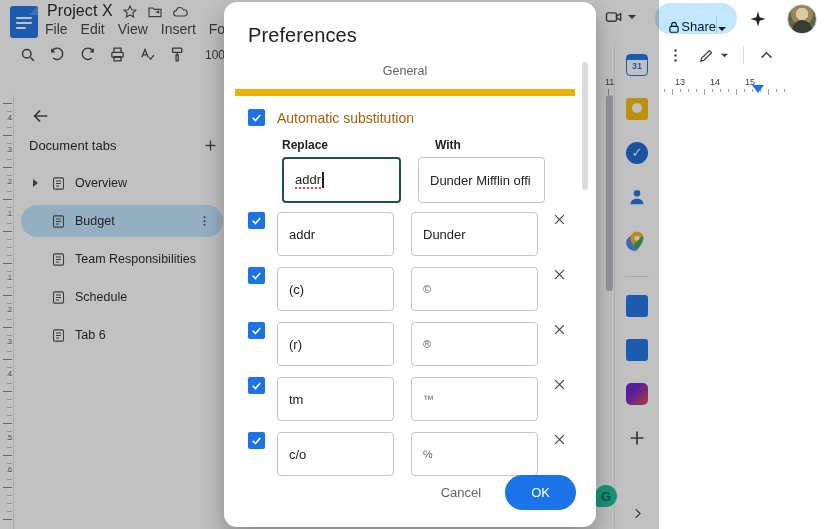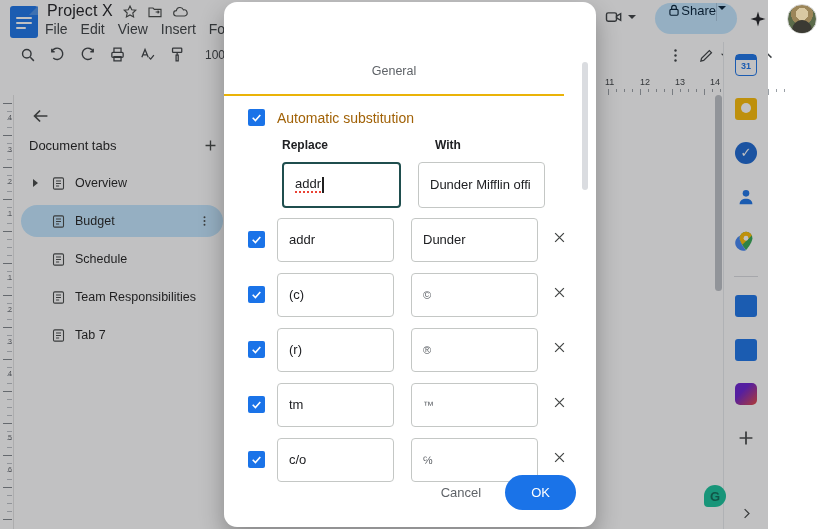--- a/index.html
+++ b/index.html
@@ -2,21 +2,21 @@
 <html><head>
 <meta charset="utf-8">
 <style>
   * { box-sizing: border-box; margin: 0; padding: 0; }
   html, body {
     width: 825px; height: 529px;
     overflow: hidden;
     font-family: "Liberation Sans", sans-serif;
     background: #ffffff;
   }
-  #app { position: relative; width: 768px; height: 529px; }
+  #app { position: relative; width: 659px; height: 529px; }
 
   
   .docs-bg { position: absolute; inset: 0; background: #ffffff; }
 
   
   .titlebar {
     position: absolute; left: 0; top: 0; width: 825px; height: 42px;
     background: #fff;
   }
   .docs-logo {
@@ -52,21 +52,21 @@
   .zoom-box { display: flex; align-items: center; gap: 5px; margin-left: 6px; font-size: 12px; color: #3c4043; }
 
   .tb-right { position: absolute; right: 50px; top: 4px; display: flex; align-items: center; gap: 14px; }
   .tb-right .tbi { width: 17px; height: 17px; color: #3c4043; }
   .tb-divider { width: 1px; height: 18px; background: #dadce0; }
 
   
   .meet-btn { position: absolute; right: 188px; top: 7px; display: flex; align-items: center; gap: 3px; }
   .share-btn {
     position: absolute; right: 88px; top: 3px; height: 31px;
-    display: flex; align-items: flex-start; gap: 0;
+    display: flex; align-items: flex-end; gap: 0;
     background: #c2e7ff; border-radius: 16px; padding: 0 10px 0 12px;
     color: #001d35; font-size: 13px;
   }
   .share-btn .div { width: 1px; height: 18px; background: #a8c7e0; }
   .gemini-icon { position: absolute; right: 58px; top: 10px; width: 18px; height: 18px; }
   .avatar {
     position: absolute; right: 8px; top: 4px; width: 30px; height: 30px;
     border-radius: 50%; overflow: hidden;
     background: radial-gradient(circle at 50% 32%, #d9c9a2 0 26%, #9c8659 27% 46%, #5b6b4a 47% 100%);
     border: 1px solid #d9d9d9;
@@ -186,22 +186,22 @@
     position: absolute; left: 224px; top: 2px; width: 372px; height: 525px;
     background: #fff; border-radius: 13px;
     box-shadow: 0 11px 25px rgba(0,0,0,.30);
     overflow: hidden;
   }
   .dlg-title {
     position: absolute; left: 24px; top: 22px;
     font-size: 20px; color: #202124; letter-spacing: .1px;
   }
   .dlg-tabs {
-    position: absolute; left: 0; top: 62px; width: 340px; height: 32px;
-    display: flex; border-bottom: 2px solid #eab308;
+    position: absolute; left: 11px; top: 62px; width: 340px; height: 32px;
+    display: flex; border-bottom: 7px solid #eab308;
   }
   .dlg-tab {
     flex: 1; text-align: center; font-size: 12.5px; color: #5f6368;
     padding-bottom: 9px; position: relative;
   }
   .dlg-tab.active { color: #174ea6; font-weight: bold; }
   .dlg-tab.active::after {
     content: ""; position: absolute; left: 24%; right: 24%; bottom: -1px;
     height: 3px; background: #174ea6; border-radius: 2px 2px 0 0;
   }
@@ -216,21 +216,21 @@
   }
   .cbox svg { width: 13px; height: 13px; color: #fff; }
   .auto-sub .lbl { font-size: 14px; color: #a16207; }
 
   .col-heads { position: absolute; left: 58px; top: 136px; width: 290px; }
   .col-heads .h { position: absolute; font-size: 12px; font-weight: bold; color: #202124; }
   .col-heads .h1 { left: 0; }
   .col-heads .h2 { left: 153px; }
 
   .rows { position: absolute; left: 24px; top: 155px; width: 324px; }
-  .sub-row { position: relative; height: 55px; display: flex; align-items: center; }
+  .sub-row { position: relative; height: 55px; display: flex; align-items: flex-start; }
   .sub-row .cbox { margin-right: 12px; }
   .cell {
     height: 44px; border: 1px solid #c4c7c5; border-radius: 4px;
     display: flex; align-items: center; padding: 0 11px;
     font-size: 13px; color: #202124; background: #fff; overflow: hidden;
     white-space: nowrap;
   }
   .cell.replace { width: 117px; margin-right: 17px; }
   .cell.with { width: 127px; }
   .cell.sym { font-size: 11px; color: #5f6368; }
@@ -523,37 +523,37 @@
               <circle cx="12" cy="12" r="1.8"></circle>
               <circle cx="12" cy="19" r="1.8"></circle>
             </svg>
         </div>
 
         <div class="tab-item">
           <svg class="doc-ico" viewBox="0 0 24 24" fill="none" stroke="currentColor" stroke-width="1.7">
               <rect x="4" y="3" width="16" height="18" rx="2"></rect>
               <path d="M8 8h8M8 12h8M8 16h5"></path>
             </svg>
-          <span>Schedule</span>
+          <span>Team Responsibilities</span>
         </div>
 
         <div class="tab-item">
           <svg class="doc-ico" viewBox="0 0 24 24" fill="none" stroke="currentColor" stroke-width="1.7">
               <rect x="4" y="3" width="16" height="18" rx="2"></rect>
               <path d="M8 8h8M8 12h8M8 16h5"></path>
             </svg>
-          <span>Team Responsibilities</span>
+          <span>Schedule</span>
         </div>
 
         <div class="tab-item">
           <svg class="doc-ico" viewBox="0 0 24 24" fill="none" stroke="currentColor" stroke-width="1.7">
               <rect x="4" y="3" width="16" height="18" rx="2"></rect>
               <path d="M8 8h8M8 12h8M8 16h5"></path>
             </svg>
-          <span>Tab 7</span>
+          <span>Tab 6</span>
         </div>
       </div>
     </div>
 
 
     <div class="doc-scroll">
       <div class="thumb"></div>
     </div>
 
     <div class="sidepanel">
@@ -587,20 +587,21 @@
     </div>
 
     <div class="grammarly">
       <span>G</span>
     </div>
   </div>
 
   <div class="scrim"></div>
 
   <div class="dialog">
+    <div class="dlg-title">Preferences</div>
 
     <div class="dlg-tabs">
       <div class="dlg-tab">General</div>
     </div>
 
     <div class="auto-sub">
       <span class="cbox">
         <svg viewBox="0 0 24 24" fill="none" stroke="currentColor" stroke-width="3">
             <path d="M5 12.5l5 5 9-10"></path>
           </svg>

